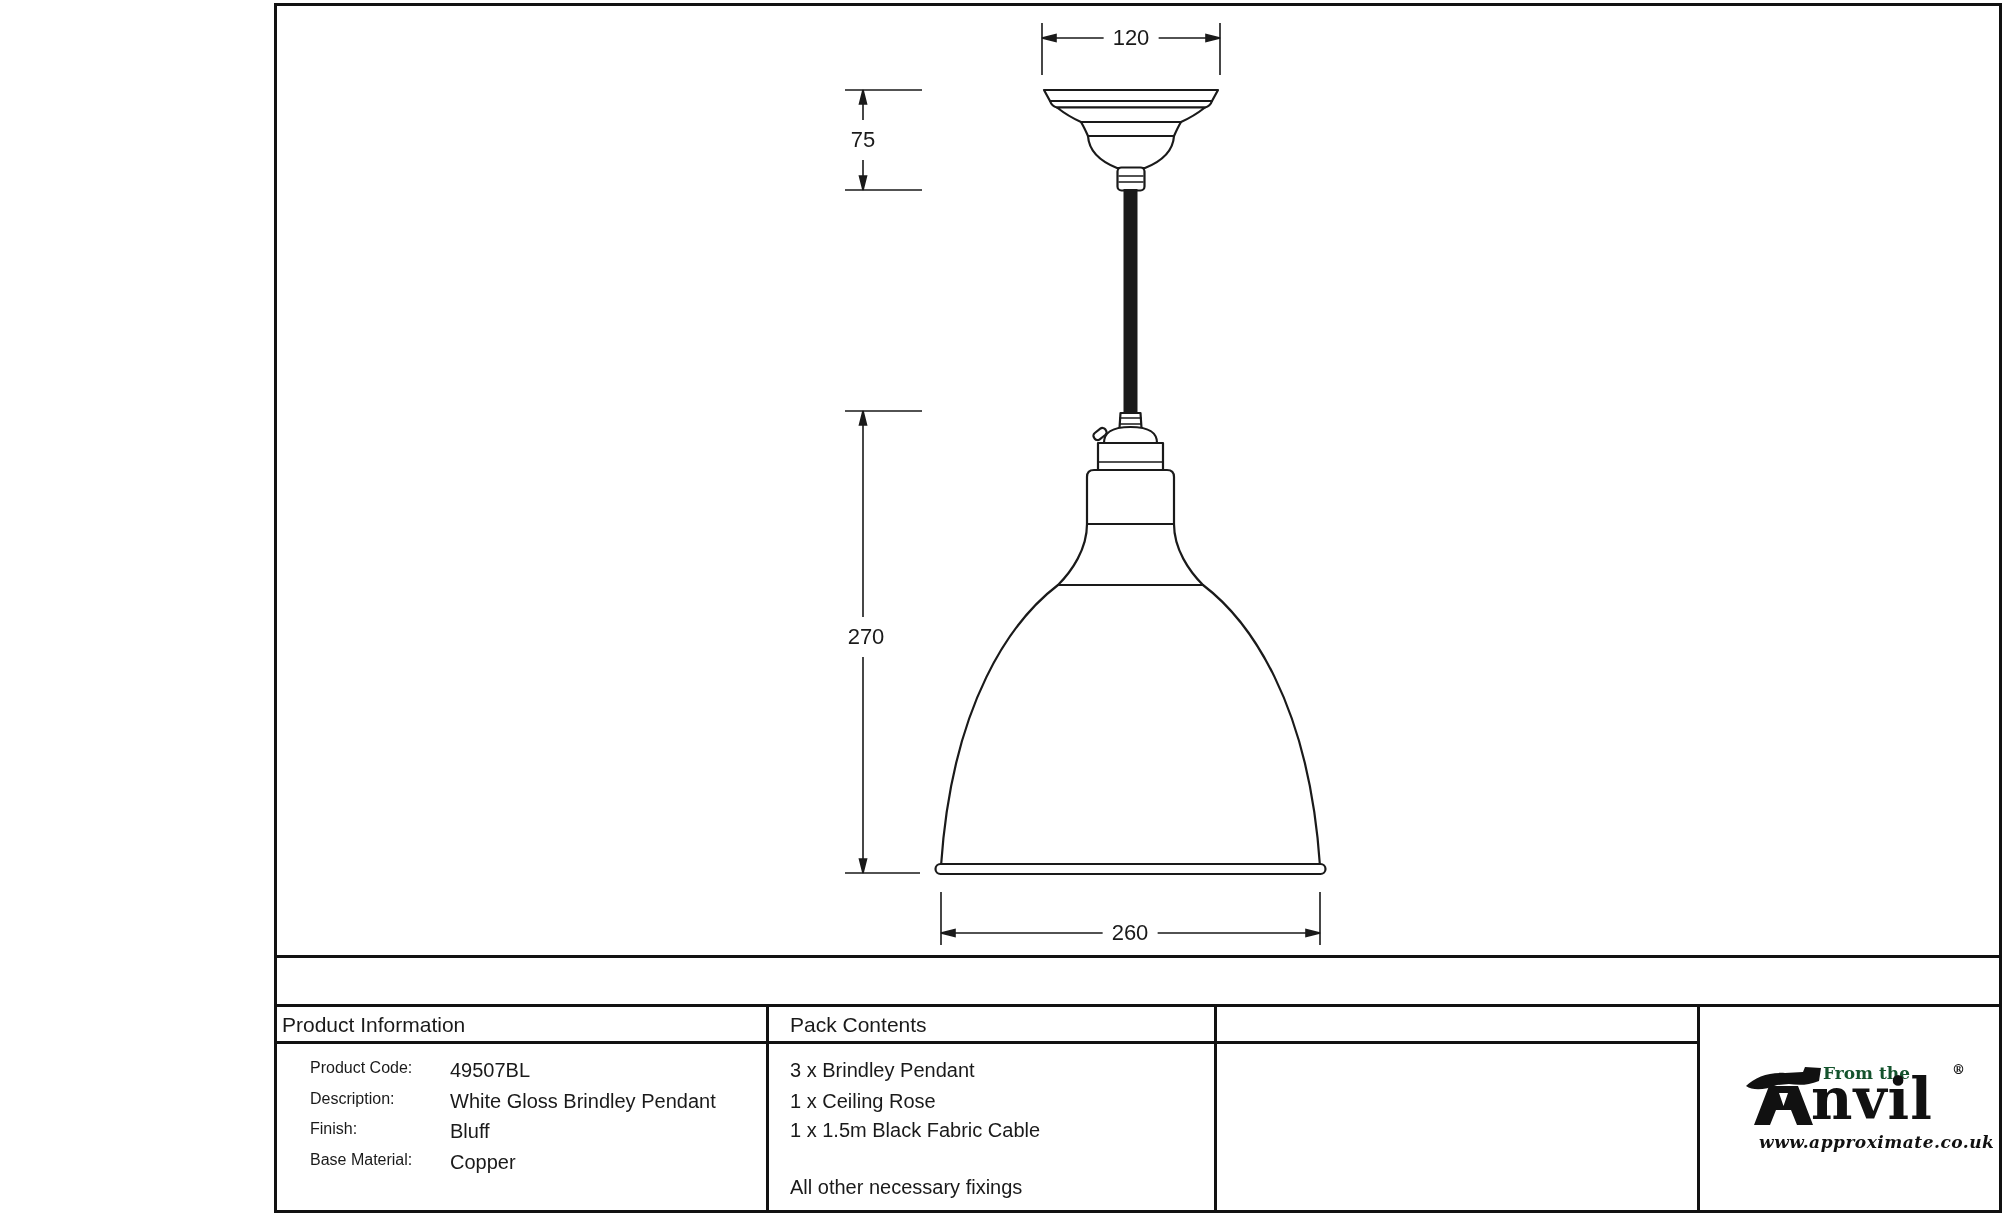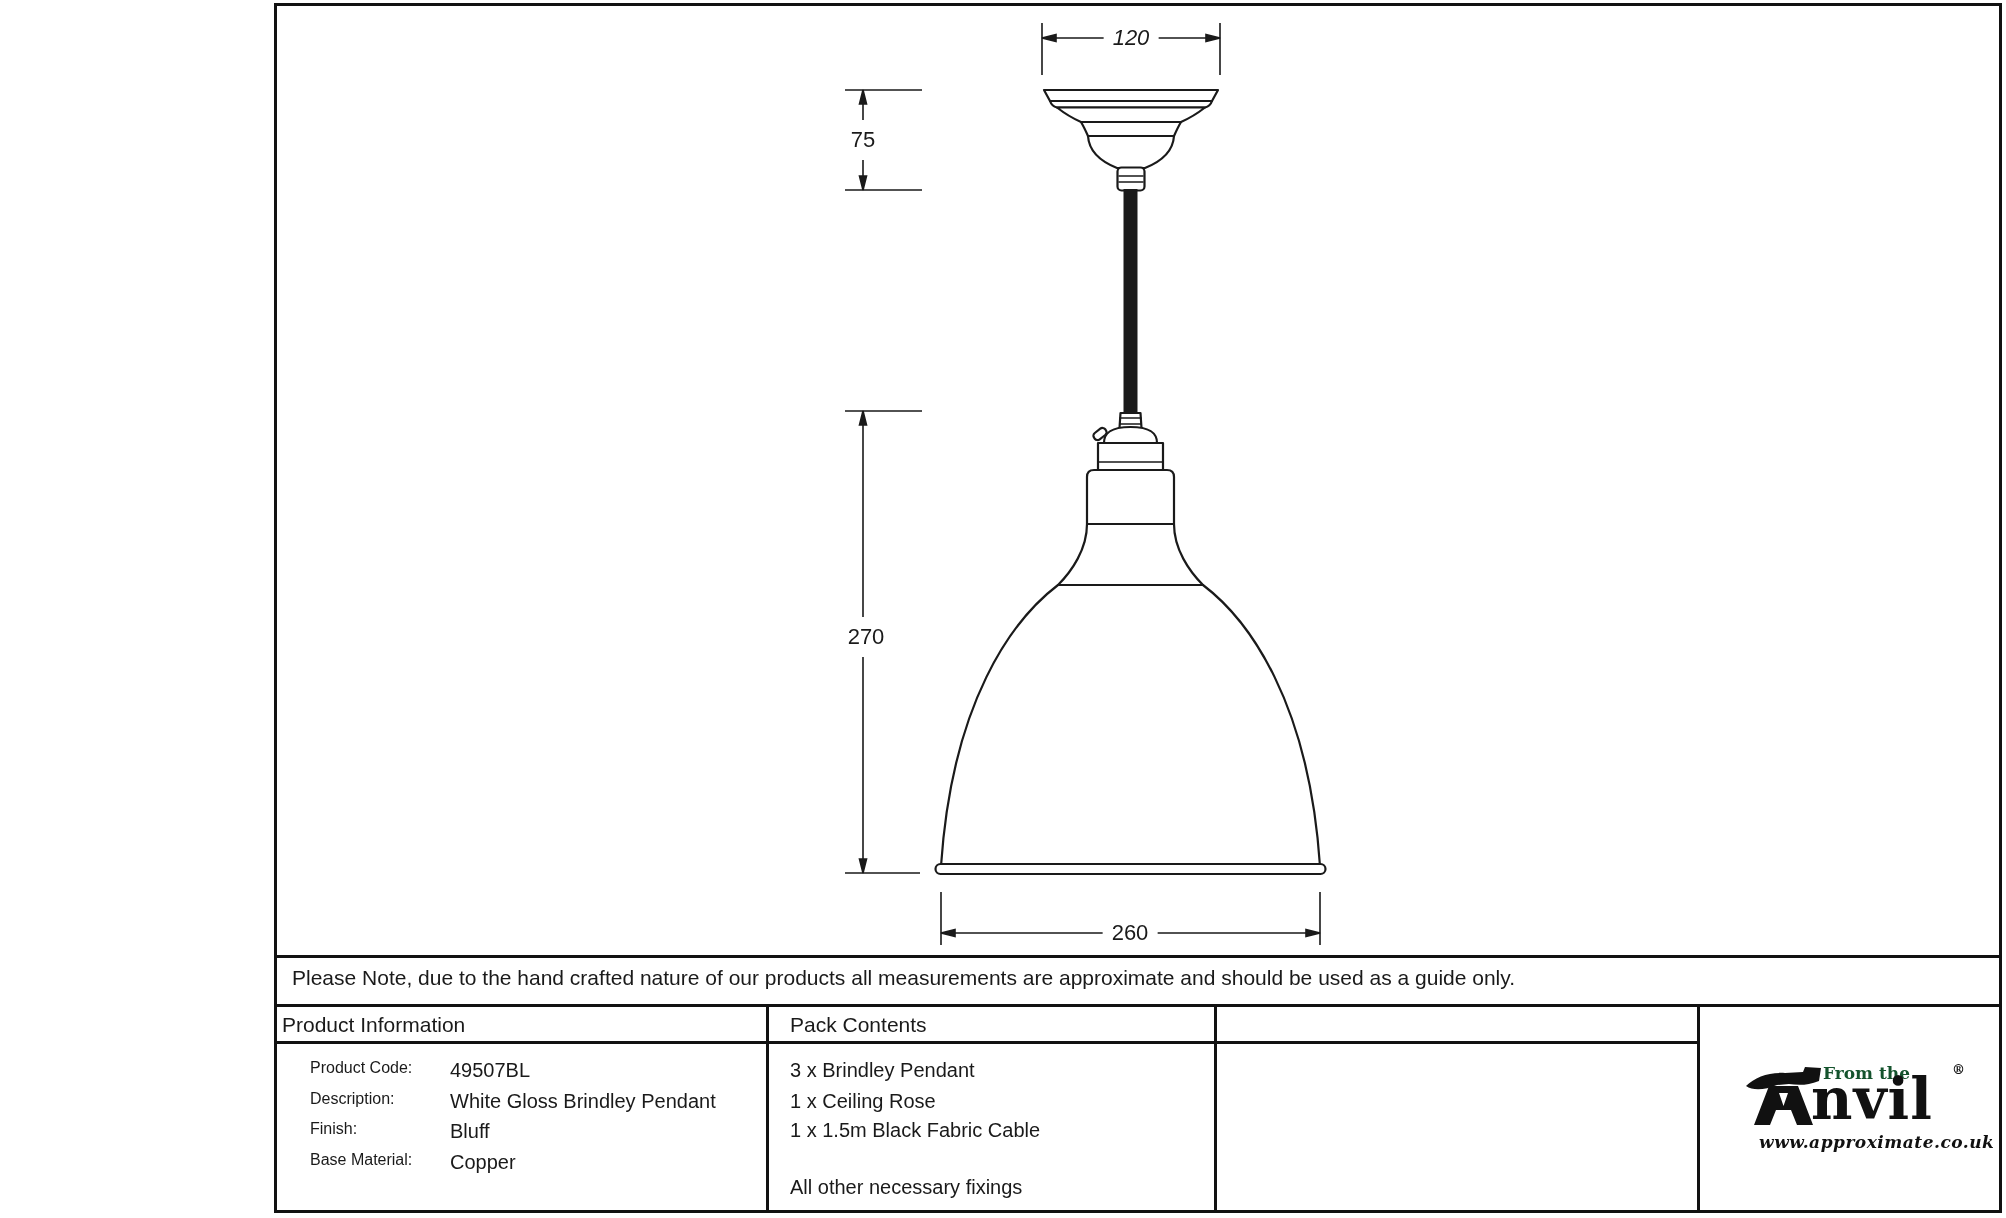--- a/index.html
+++ b/index.html
@@ -103,26 +103,25 @@
       <path d="M863,90 L859.5,104 L866.5,104 Z M863,190 L859.5,176 L866.5,176 Z" fill="#1a1a1a"></path>
 
       <path d="M845,411 L922,411 M845,873 L920,873 M863,411 L863,873"></path>
       <path d="M863,411 L859.5,425 L866.5,425 Z M863,873 L859.5,859 L866.5,859 Z" fill="#1a1a1a"></path>
 
       <path d="M941,892 L941,945 M1320,892 L1320,945 M941,933 L1320,933"></path>
       <path d="M941,933 L955,929.5 L955,936.5 Z M1320,933 L1306,929.5 L1306,936.5 Z" fill="#1a1a1a"></path>
     </g>
   </svg>
 
-  <div class="dim-label dim-h" style="left:1131px;top:38px;font-style:italic;">120</div>
+  <div class="dim-label dim-h" style="left:1131px;top:38px;">120</div>
   <div class="dim-label dim-v" style="left:863px;top:140px;">75</div>
   <div class="dim-label dim-v" style="left:866px;top:637px;">270</div>
   <div class="dim-label dim-h" style="left:1130px;top:933px;">260</div>
 
-  <div class="note-text">Please Note, due to the hand crafted nature of our products all measurements are approximate and should be used as a guide only.</div>
 
   <div class="cell-header" style="left:282px;top:1013px;">Product Information</div>
   <div class="cell-header" style="left:790px;top:1013px;">Pack Contents</div>
 
   <div>
     <div class="info-label" style="top:1059px;">Product Code:</div>
     <div class="info-value" style="top:1059px;">49507BL</div>
     <div class="info-label" style="top:1090px;">Description:</div>
     <div class="info-value" style="top:1090px;">White Gloss Brindley Pendant</div>
     <div class="info-label" style="top:1120px;text-align:right;">Finish:</div>

